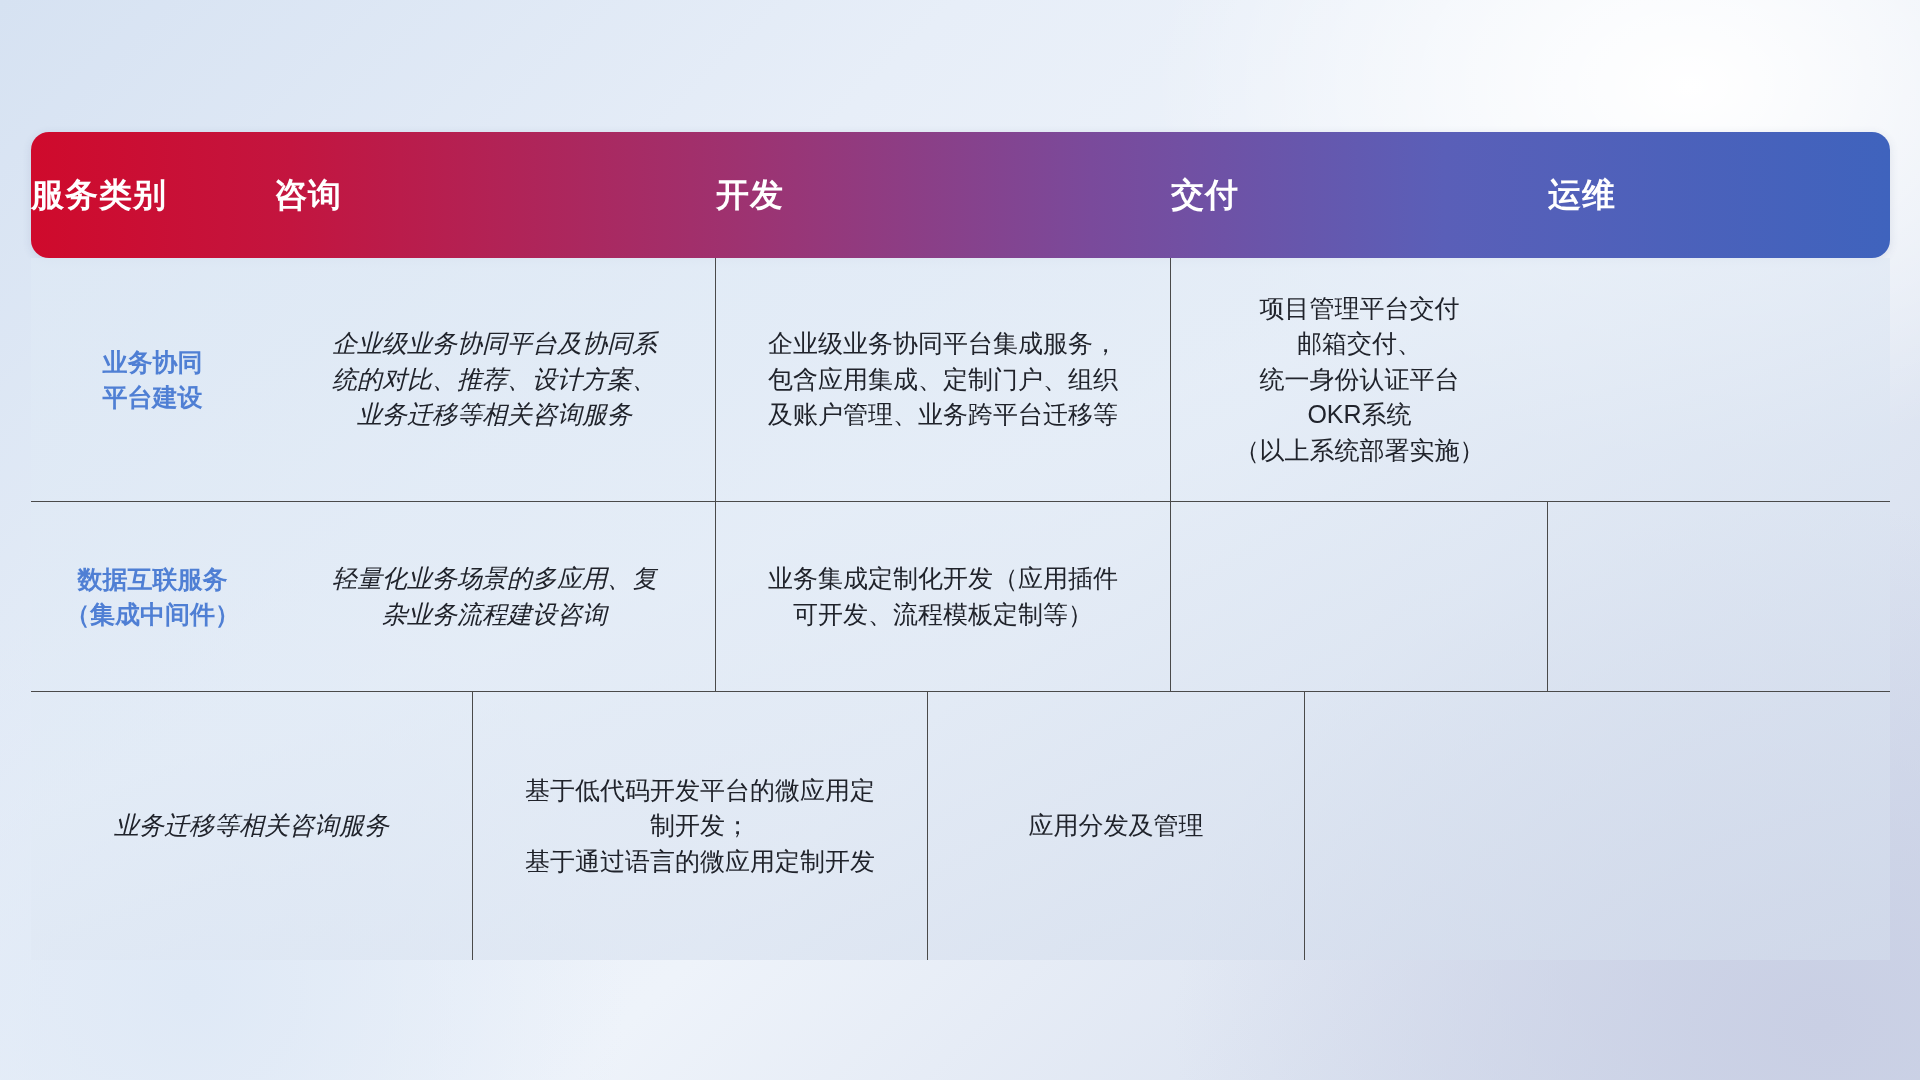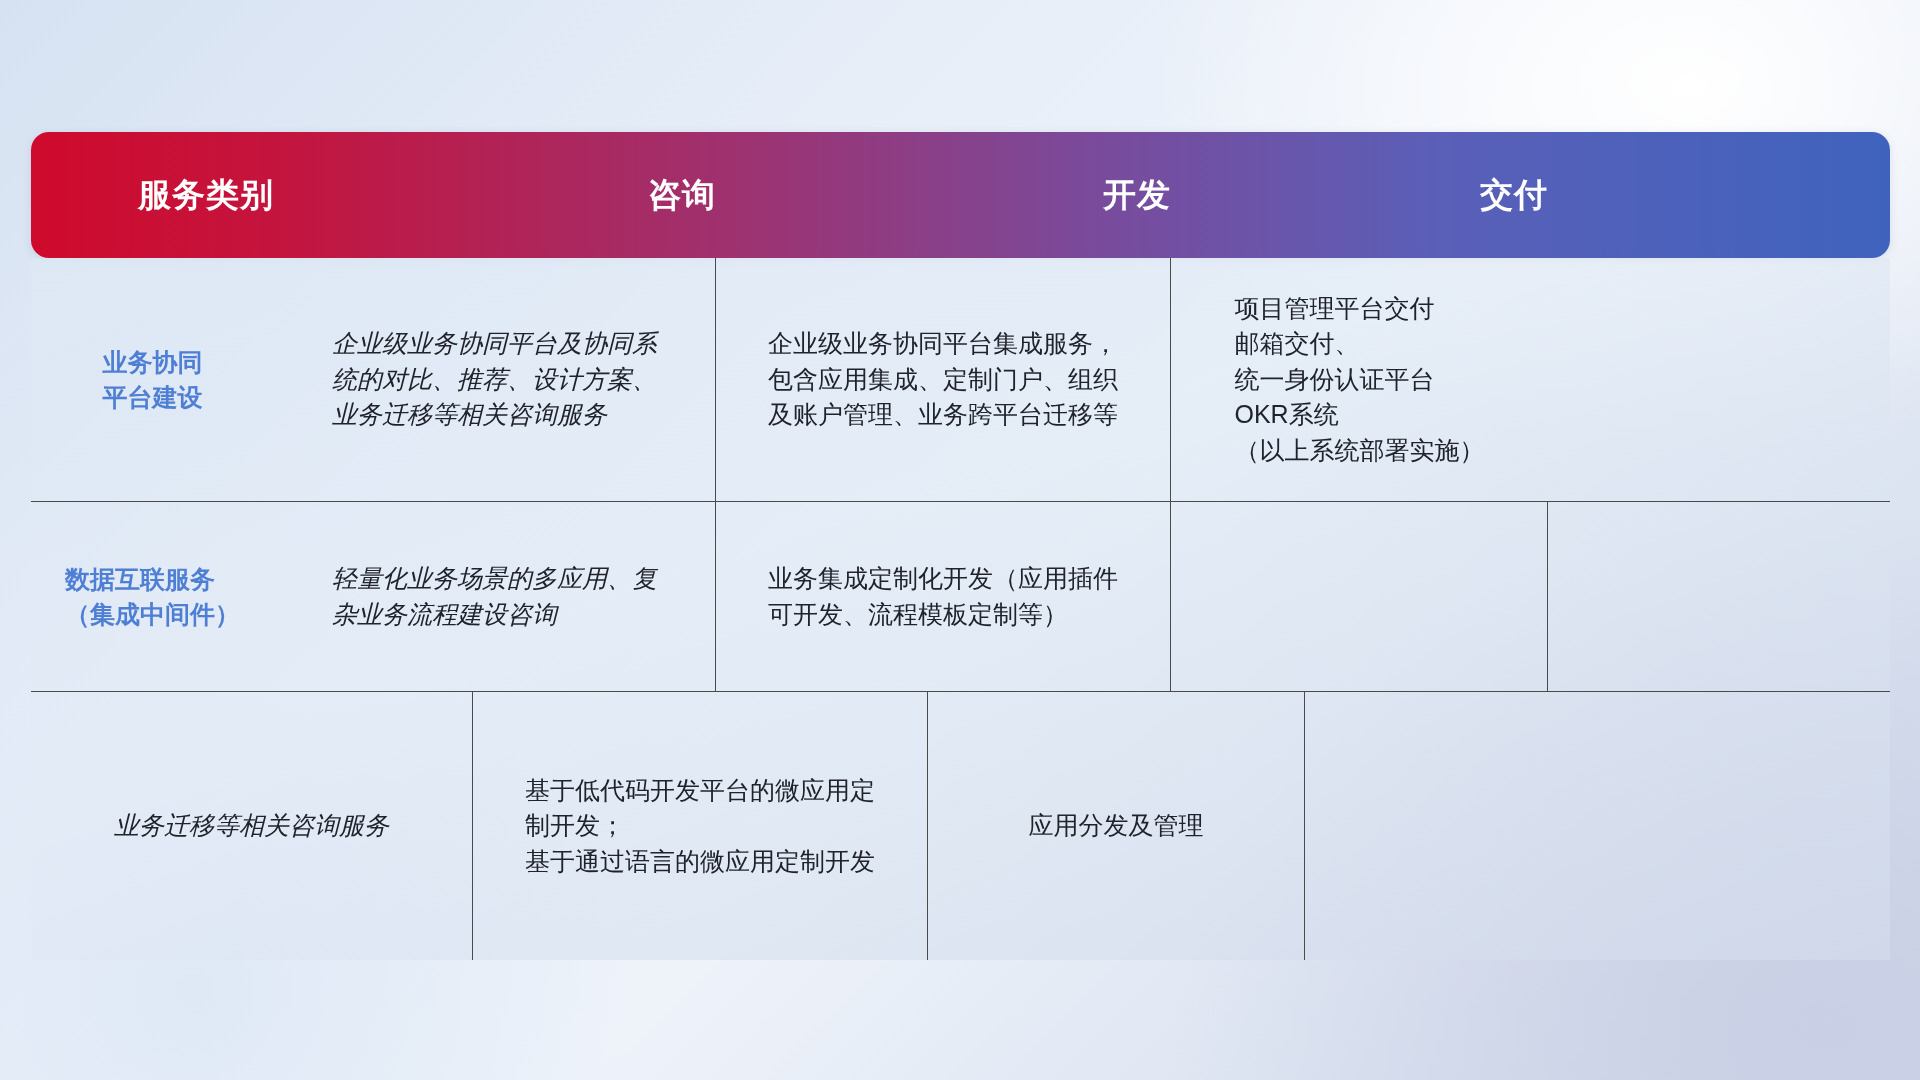--- a/index.html
+++ b/index.html
@@ -43,21 +43,21 @@
     background: linear-gradient(90deg, #cf0a2c 0%, #c3153f 14%, #9e3270 38%, #7a4a9b 57%, #5a5fb8 76%, #3f63bd 100%);
     display: flex;
     align-items: center;
     box-sizing: border-box;
     box-shadow: 0 2px 10px rgba(60,70,120,0.12);
   }
   .header-cell {
     color: #ffffff;
     font-size: 33px;
     font-weight: bold;
-    text-align: right;
+    text-align: left;
     letter-spacing: 1px;
     white-space: nowrap;
   }
   .hc-0 { width: 243px; }
   .hc-1 { width: 442px; }
   .hc-2 { width: 455px; }
   .hc-3 { width: 377px; }
   .hc-4 { width: 342px; }
 
   
@@ -81,20 +81,21 @@
   .row-1 { height: 190px; }
   .row-2 { height: 268px; }
 
   .cell {
     box-sizing: border-box;
     display: flex;
     align-items: center;
     justify-content: center;
     padding: 6px 14px;
     border-right: 1.5px solid #4a4a4a;
+    text-align: center;
     font-size: 25px;
     color: #20232b;
     line-height: 1.42;
   }
   .cell:last-child { border-right: none; }
 
   .c-0 { width: 243px; border-right: none; }
   .c-1 { width: 442px; font-style: italic; }
   .c-2 { width: 455px; }
   .c-3 { width: 377px; }
@@ -113,20 +114,21 @@
 <body>
 
 <div class="page">
   <div class="table-wrap">
 
     <div class="header-bar">
       <div class="header-cell hc-0">服务类别</div>
       <div class="header-cell hc-1">咨询</div>
       <div class="header-cell hc-2">开发</div>
       <div class="header-cell hc-3">交付</div>
+      <div class="header-cell hc-4">运维</div>
     </div>
 
     <div class="body-grid">
 
       <div class="row row-0">
         <div class="cell c-0">
           <span class="cat cell-text">业务协同
 平台建设</span>
         </div>
         <div class="cell c-1">

